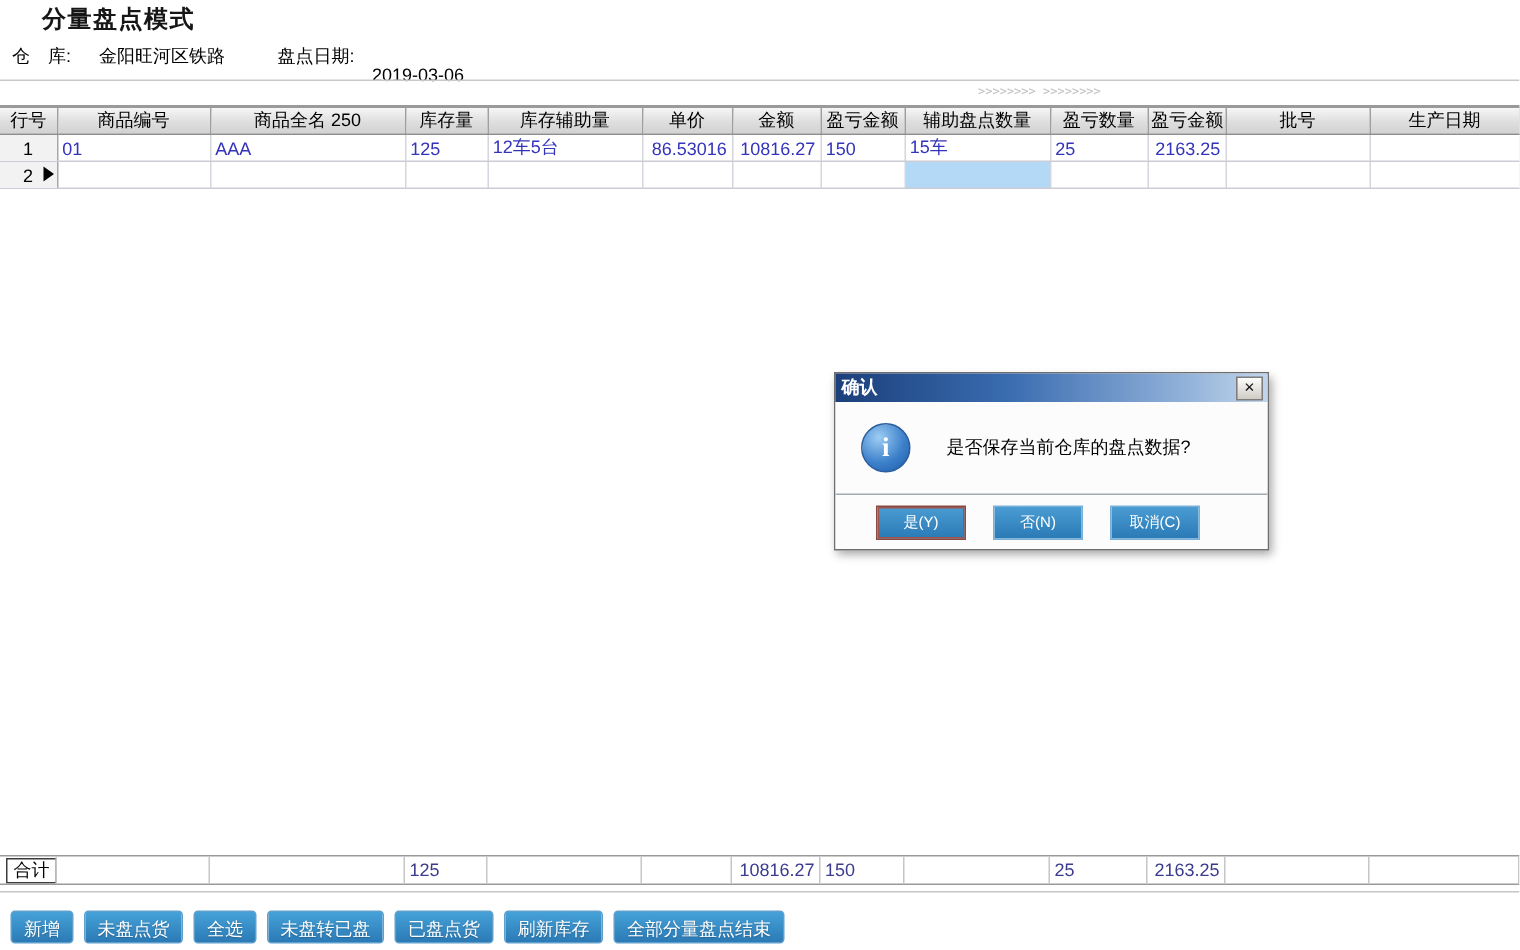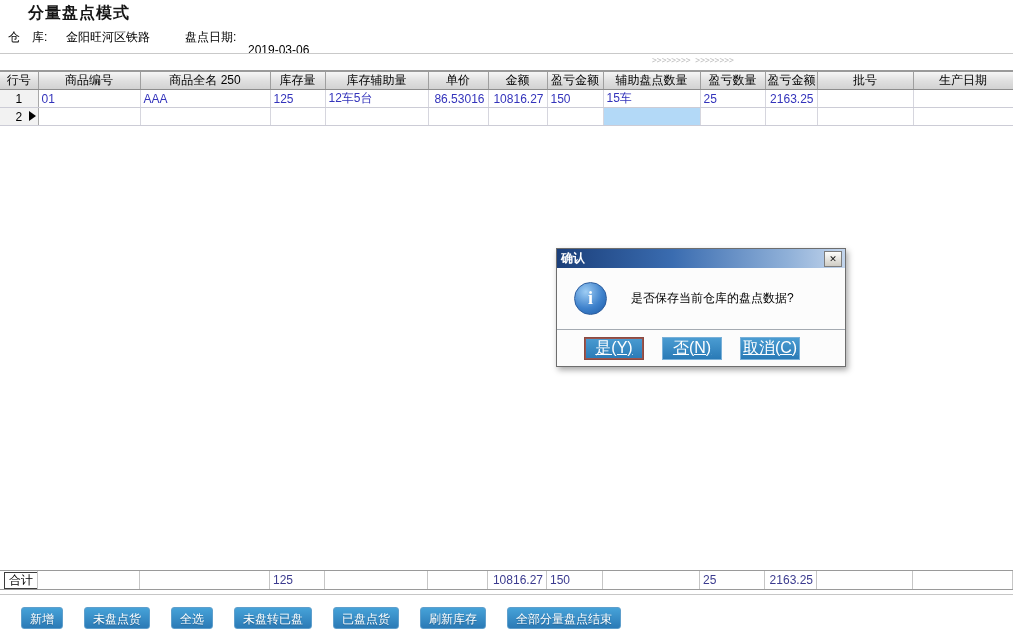--- a/index.html
+++ b/index.html
@@ -41,42 +41,42 @@
     border-top:1px solid #9a9a9a;border-bottom:1px solid #9a9a9a;box-sizing:border-box;background:#fff;}
   .tcell{height:18px;line-height:18px;box-sizing:border-box;border-right:1px solid #c6c6c6;
     padding:0 3px;font-size:12px;color:#3b3b8f;white-space:nowrap;overflow:hidden;}
   .sum-box{display:inline-block;border:1px solid #3c3c3c;padding:0 4px;margin-left:1px;
     color:#000;line-height:15px;}
   .bottom-line2{position:absolute;top:594px;left:0;width:1013px;height:1px;background:#c6c6c6;}
   
   .actions{position:absolute;top:607px;left:7px;display:flex;gap:7px;}
   .action-btn{height:22px;line-height:22px;padding:0 8px;box-sizing:border-box;
     background:linear-gradient(#46a2d8,#2b7ab6);border:1px solid #5f9fcc;border-radius:3px;
-    color:#fff;font-size:12px;white-space:nowrap;cursor:pointer;text-shadow:0 1px 1px rgba(0,0,0,.25);margin-left:14px;}
+    color:#fff;font-size:12px;white-space:nowrap;cursor:pointer;text-shadow:0 1px 1px rgba(0,0,0,.25);}
   
   .dialog{position:absolute;left:556px;top:248px;width:288px;background:#fbfbfb;
     border:1px solid #6e6e6e;box-shadow:2px 3px 6px rgba(0,0,0,.35);}
   .dlg-titlebar{height:19px;display:flex;align-items:center;justify-content:space-between;
     padding:0 3px 0 4px;
     background:linear-gradient(90deg,#1b3f7a 0%,#3a6cb0 40%,#8fb0d8 80%,#c3d5ec 100%);
     color:#fff;font-weight:bold;font-size:12px;}
   .dlg-close{width:16px;height:14px;display:flex;align-items:center;justify-content:center;
     background:linear-gradient(#fdfdfb,#cfccc4);border:1px solid #7d7d7d;
     color:#111;font-size:9px;font-weight:bold;cursor:pointer;}
   .dlg-body{height:61px;display:flex;align-items:center;gap:24px;padding-left:17px;background:#fcfcfc;}
   .info-icon{width:31px;height:31px;border-radius:50%;flex:0 0 31px;
     background:radial-gradient(circle at 35% 28%,#9ecdf4,#3f82cc 55%,#1b5aa6);
     border:1px solid #2c5d9e;color:#fff;display:flex;align-items:center;justify-content:center;
     font-family:"Liberation Serif",serif;font-weight:bold;font-size:18px;}
   .dlg-msg{font-size:12px;color:#000;}
   .dlg-footer{height:36px;border-top:1px solid #a4aab1;display:flex;align-items:center;
     gap:18px;padding-left:27px;background:#fcfcfc;}
   .dlg-btn{width:58px;height:21px;display:flex;align-items:center;justify-content:center;
     background:linear-gradient(#4a9cd2,#2a7ab6);border:1px solid #79b0d8;color:#fff;
-    font-size:16px;cursor:pointer;text-decoration:underline;}
+    font-size:10px;cursor:pointer;}
   .dlg-btn.focused{border:1px solid #8a4a42;box-shadow:inset 0 0 0 1px #9c544c;}
 </style>
 </head>
 <body>
 
 <div>
 
   <div class="page-title">分量盘点模式</div>
 
   <div class="info-line">

